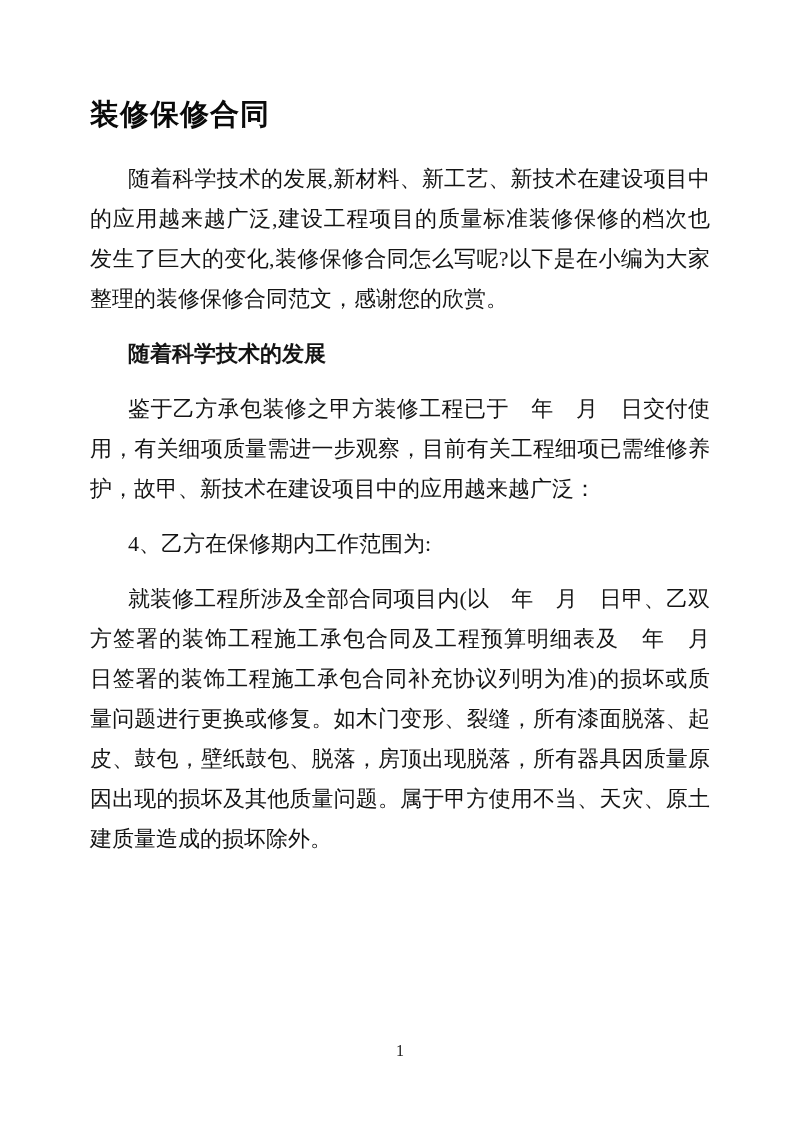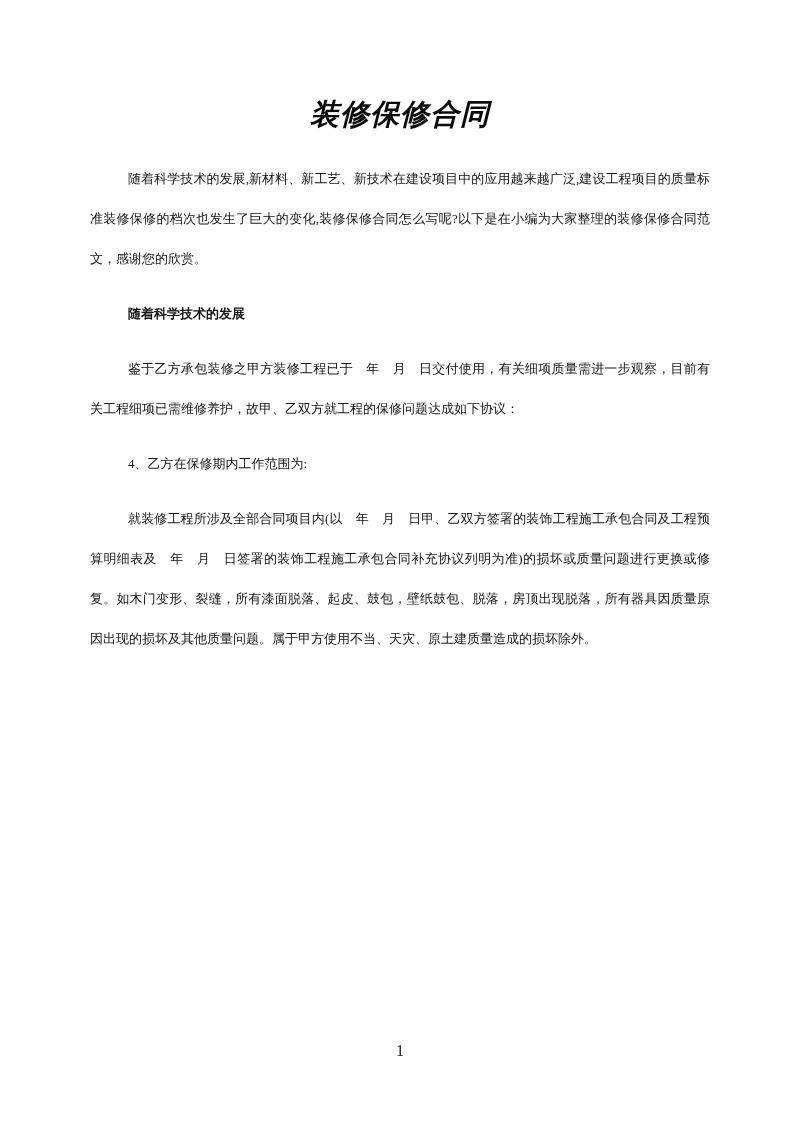--- a/index.html
+++ b/index.html
@@ -18,28 +18,26 @@
     overflow: hidden;
     font-family: "Liberation Serif", "DejaVu Serif", serif;
     color: #141414;
   }
   .doc-title {
     margin: 0 0 24px 0;
     font-family: "DejaVu Sans", "Liberation Sans", sans-serif;
     font-size: 29px;
     line-height: 42px;
     font-weight: 700;
-    text-align: center;
     color: #0a0a0a;
     letter-spacing: 1px;
-    font-style: italic;
   }
   .para {
     margin: 0 0 15px 0;
-    font-size: 13px;
+    font-size: 22px;
     line-height: 40px;
     text-align: justify;
     text-indent: 38px;
     word-break: break-all;
   }
   .para.heading {
     font-weight: 700;
     text-align: left;
   }
   .page-number {
@@ -57,21 +55,21 @@
 <body>
 
 <div class="page">
 
   <h1 class="doc-title">装修保修合同</h1>
 
   <p class="para">随着科学技术的发展,新材料、新工艺、新技术在建设项目中的应用越来越广泛,建设工程项目的质量标准装修保修的档次也发生了巨大的变化,装修保修合同怎么写呢?以下是在小编为大家整理的装修保修合同范文，感谢您的欣赏。</p>
 
   <p class="para heading">随着科学技术的发展</p>
 
-  <p class="para">鉴于乙方承包装修之甲方装修工程已于　年　月　日交付使用，有关细项质量需进一步观察，目前有关工程细项已需维修养护，故甲、乙双方就工程的保修问题达成如下协议：</p>
+  <p class="para">鉴于乙方承包装修之甲方装修工程已于　年　月　日交付使用，有关细项质量需进一步观察，目前有关工程细项已需维修养护，故甲、新技术在建设项目中的应用越来越广泛：</p>
 
 
   <p class="para">4、乙方在保修期内工作范围为:</p>
 
   <p class="para">就装修工程所涉及全部合同项目内(以　年　月　日甲、乙双方签署的装饰工程施工承包合同及工程预算明细表及　年　月　日签署的装饰工程施工承包合同补充协议列明为准)的损坏或质量问题进行更换或修复。如木门变形、裂缝，所有漆面脱落、起皮、鼓包，壁纸鼓包、脱落，房顶出现脱落，所有器具因质量原因出现的损坏及其他质量问题。属于甲方使用不当、天灾、原土建质量造成的损坏除外。</p>
 
 
   <div class="page-number">1</div>
 
 </div>

